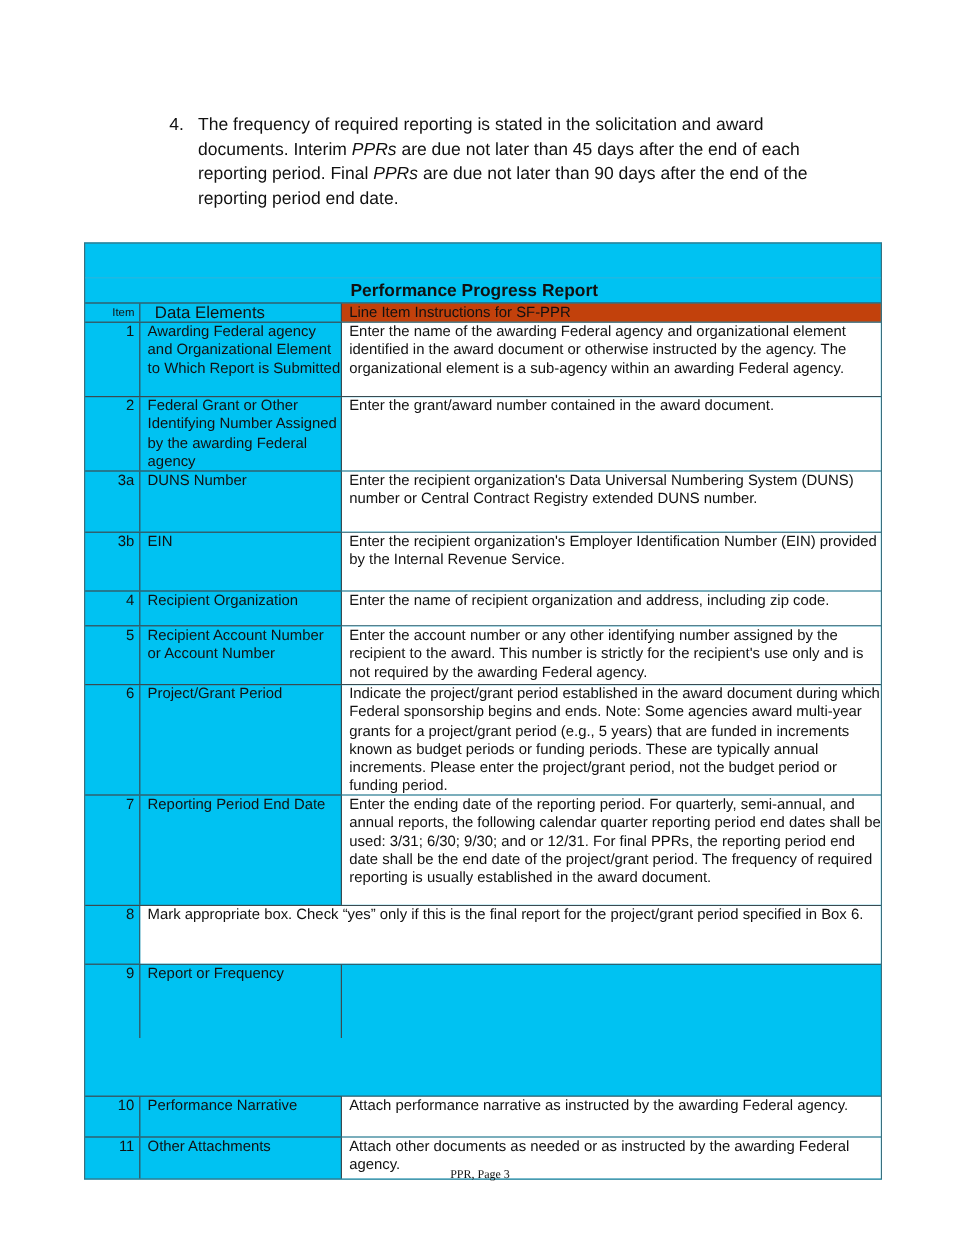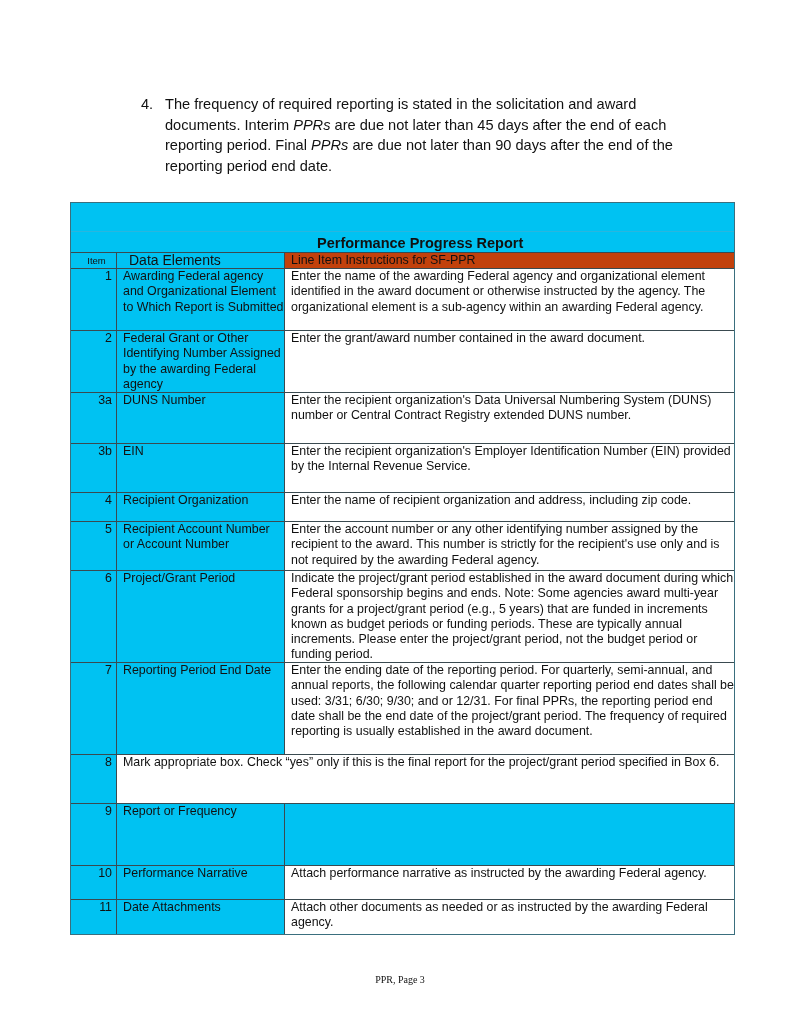--- a/index.html
+++ b/index.html
@@ -3,28 +3,28 @@
 <meta charset="utf-8">
 <style>
   html, body { margin: 0; padding: 0; background: #ffffff; }
   body { width: 800px; height: 1035px; position: relative; font-family: "Liberation Sans", sans-serif; color: #111; }
   .para { position: absolute; left: 141px; top: 94px; width: 560px; font-size: 14.6px; line-height: 20.5px; }
   .para .num { position: absolute; left: 0; top: 0; }
   .para .txt { position: absolute; left: 24px; top: 0; width: 540px; }
   .para em { font-style: italic; }
   .tbl { position: absolute; left: 70px; top: 202px; width: 663px; border: 1px solid #3a6f7e; background: #00c2f2; }
   .band { height: 28px; border-bottom: 1px solid #29b6de; }
-  .titlerow { display: flex; height: 20px; padding-left: 25px; }
+  .titlerow { display: flex; height: 20px; }
   .titlerow .sp { width: 215px; }
   .titlerow .title { flex: 1; font-weight: bold; font-size: 14.5px; line-height: 22px; padding-left: 6px; }
   .row { display: flex; border-top: 1px solid #3a4a50; }
   .c1 { width: 46px; text-align: right; padding-right: 4px; box-sizing: border-box; font-size: 12.4px; line-height: 15.2px; border-right: 1px solid #3a4a50; }
   .c2 { width: 168px; padding-left: 6px; box-sizing: border-box; font-size: 12.4px; line-height: 15.2px; border-right: 1px solid #3a4a50; }
   .c3 { flex: 1; background: #ffffff; padding-left: 6px; box-sizing: border-box; font-size: 12.4px; line-height: 15.2px; }
-  .hdr .c1 { text-align: center; padding-left: 10px; font-size: 9.5px; }
+  .hdr .c1 { text-align: right; padding-left: 10px; font-size: 9.5px; }
   .hdr .c2 { font-size: 14px; padding-left: 12px; }
   .hdr .c3 { background: #c2410c; font-size: 12.4px; }
   .footer { position: absolute; left: 0; width: 800px; top: 974px; text-align: center; font-size: 10px; font-family: Liberation Serif, serif; }
 </style>
 </head>
 <body>
 
 <div class="para">
   <span class="num">4.</span>
   <span class="txt" id="para-txt"><span>The frequency of required reporting is stated in the solicitation and award documents. Interim </span><em>PPRs</em><span> are due not later than 45 days after the end of each reporting period. Final </span><em>PPRs</em><span> are due not later than 90 days after the end of the reporting period end date.</span></span>
@@ -83,26 +83,26 @@
         <div class="c3">Enter the ending date of the reporting period.  For quarterly, semi-annual, and annual reports, the following calendar quarter reporting period end dates shall be used: 3/31; 6/30; 9/30; and or 12/31.  For final PPRs, the reporting period end date shall be the end date of the project/grant period.  The frequency of required reporting is usually established in the award document.</div>
       </div>
       <div class="row" style="height: 48px;">
         <div class="c1">8</div>
         <div class="c3">Mark appropriate box.  Check “yes” only if this is the final report for the project/grant period specified in Box 6.</div>
       </div>
       <div class="row" style="height: 61px;">
         <div class="c1">9</div>
         <div class="c2">Report or Frequency</div>
       </div>
-      <div class="row" style="height: 33px;">
+      <div class="row" style="height: 33px; margin-top: 48px;">
         <div class="c1">10</div>
         <div class="c2">Performance Narrative</div>
         <div class="c3">Attach performance narrative as instructed by the awarding Federal agency.</div>
       </div>
       <div class="row" style="height: 34px;">
         <div class="c1">11</div>
-        <div class="c2">Date Attachments</div>
+        <div class="c2">Other Attachments</div>
         <div class="c3">Attach other documents as needed or as instructed by the awarding Federal agency.</div>
       </div>
     </div>
 </div>
 
 <div class="footer">PPR, Page 3</div>
 
 </body></html>

